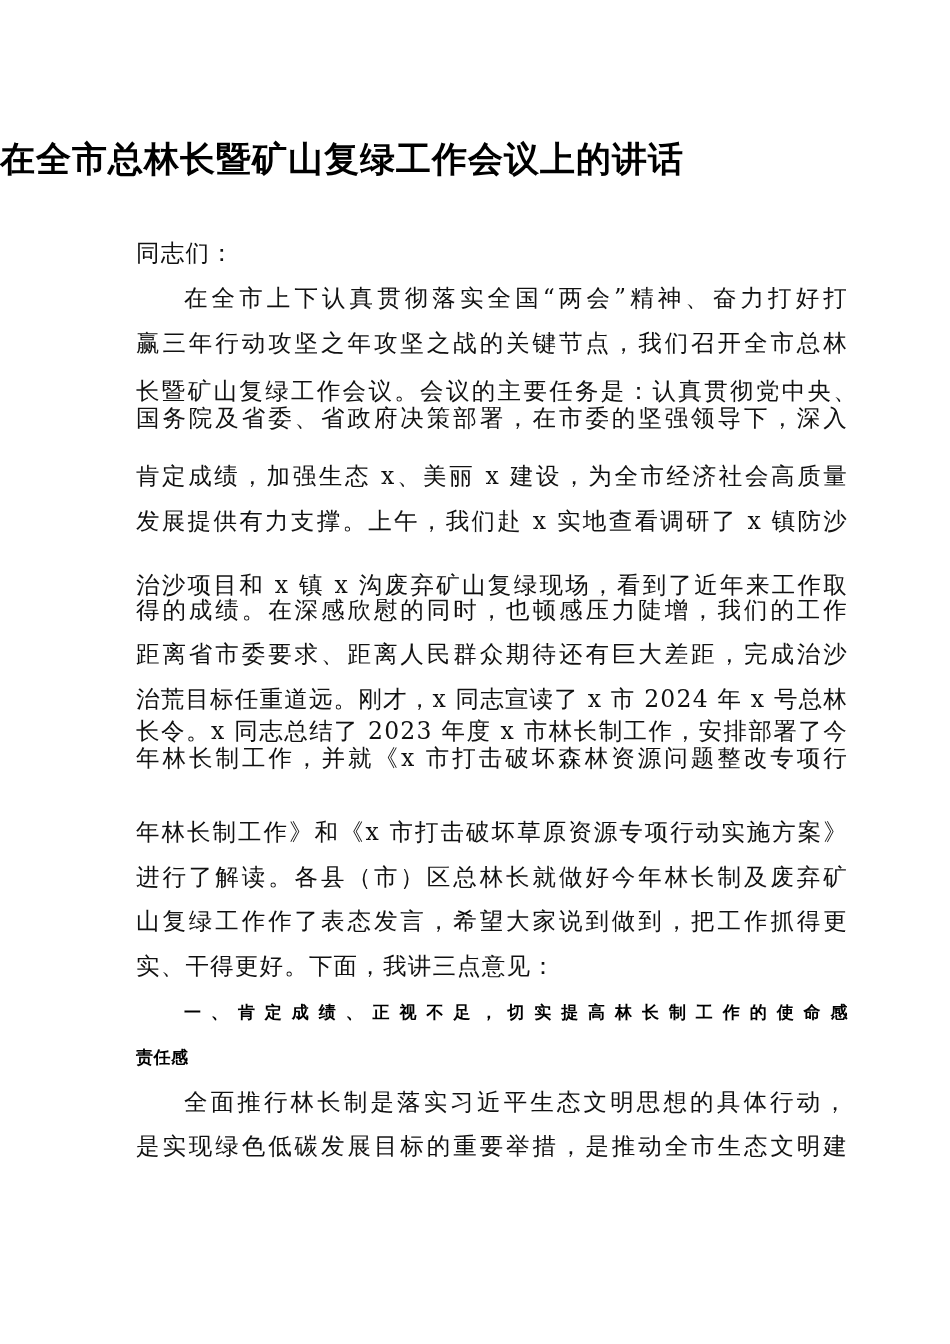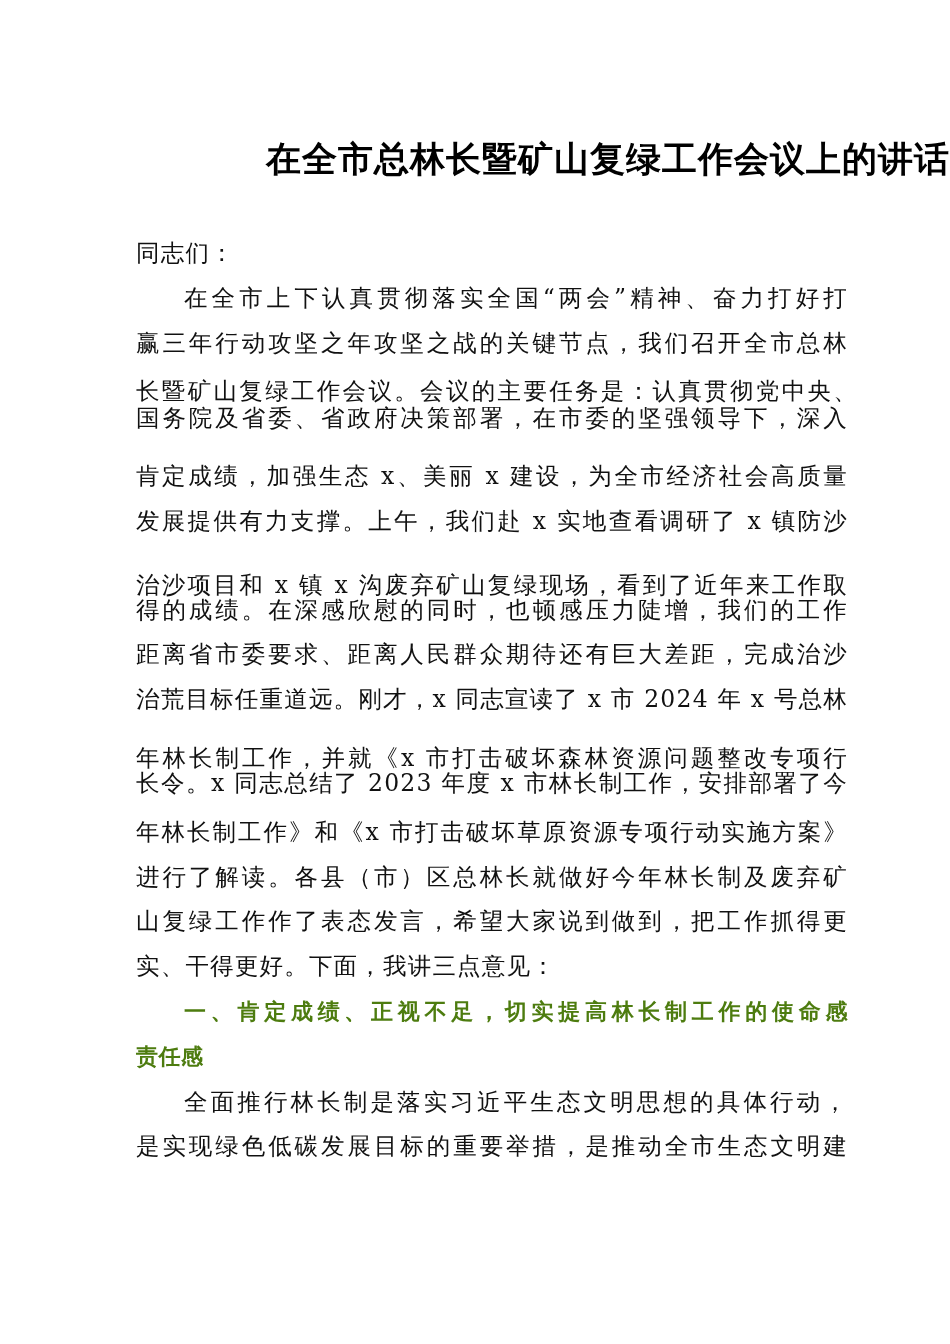--- a/index.html
+++ b/index.html
@@ -1,50 +1,50 @@
 <!DOCTYPE html>
 <html><head>
 <meta charset="utf-8">
 <style>
   html, body { margin:0; padding:0; background:#ffffff; }
   body { width:950px; height:1344px; position:relative; overflow:hidden; }
   .page { position:absolute; left:0; top:0; width:950px; height:1344px; background:#fff; }
   .title {
-    position:absolute; left:0; width:950px; top:136px; text-align:right;
+    position:absolute; left:0; width:950px; top:136px; text-align:left;
     font-family:"DejaVu Serif", serif; font-weight:bold; font-size:35px; letter-spacing:1px; color:#000;
   }
   .line {
     position:absolute; left:120px; width:712px; white-space:nowrap;
     font-family:"DejaVu Serif", serif; font-size:23.5px; color:#111; letter-spacing:1.2px;
     text-align:justify; text-align-last:justify; line-height:30px;margin-left:16px;
   }
   .line.last { text-align-last:left; }
   .line.indent { left:168px; width:664px; }
-  .line.head { font-family:"DejaVu Sans", sans-serif; font-weight:bold; color:#4d7c0f; font-size:22px; letter-spacing:0.5px; }
+  .line.head { font-family:"DejaVu Sans", sans-serif; font-weight:bold; color:#000000; font-size:17px; letter-spacing:0.5px; }
 </style>
 </head>
 <body>
 
 <div class="page">
   <div class="title">在全市总林长暨矿山复绿工作会议上的讲话</div>
 
   <div class="line last" style="top:238px">同志们：</div>
 
   <div>
     <div class="line indent" style="top:283px">在全市上下认真贯彻落实全国“两会”精神、奋力打好打</div>
     <div class="line" style="top:328px">赢三年行动攻坚之年攻坚之战的关键节点，我们召开全市总林</div>
     <div class="line" style="top:376px;width:722px">长暨矿山复绿工作会议。会议的主要任务是：认真贯彻党中央、</div>
     <div class="line" style="top:403px">国务院及省委、省政府决策部署，在市委的坚强领导下，深入</div>
     <div class="line" style="top:461px">肯定成绩，加强生态 x、美丽 x 建设，为全市经济社会高质量</div>
     <div class="line" style="top:506px">发展提供有力支撑。上午，我们赴 x 实地查看调研了 x 镇防沙</div>
     <div class="line" style="top:570px">治沙项目和 x 镇 x 沟废弃矿山复绿现场，看到了近年来工作取</div>
     <div class="line" style="top:595px">得的成绩。在深感欣慰的同时，也顿感压力陡增，我们的工作</div>
     <div class="line" style="top:639px">距离省市委要求、距离人民群众期待还有巨大差距，完成治沙</div>
     <div class="line" style="top:684px">治荒目标任重道远。刚才，x 同志宣读了 x 市 2024 年 x 号总林</div>
-    <div class="line" style="top:768px">长令。x 同志总结了 2023 年度 x 市林长制工作，安排部署了今</div>
+    <div class="line" style="top:716px">长令。x 同志总结了 2023 年度 x 市林长制工作，安排部署了今</div>
     <div class="line" style="top:743px">年林长制工作，并就《x 市打击破坏森林资源问题整改专项行</div>
     <div class="line" style="top:817px">年林长制工作》和《x 市打击破坏草原资源专项行动实施方案》</div>
     <div class="line" style="top:862px">进行了解读。各县（市）区总林长就做好今年林长制及废弃矿</div>
     <div class="line" style="top:906px">山复绿工作作了表态发言，希望大家说到做到，把工作抓得更</div>
     <div class="line last" style="top:951px">实、干得更好。下面，我讲三点意见：</div>
   </div>
 
   <div>
     <div class="line head indent" style="top:997px">一、肯定成绩、正视不足，切实提高林长制工作的使命感</div>
     <div class="line head last" style="top:1042px">责任感</div>

